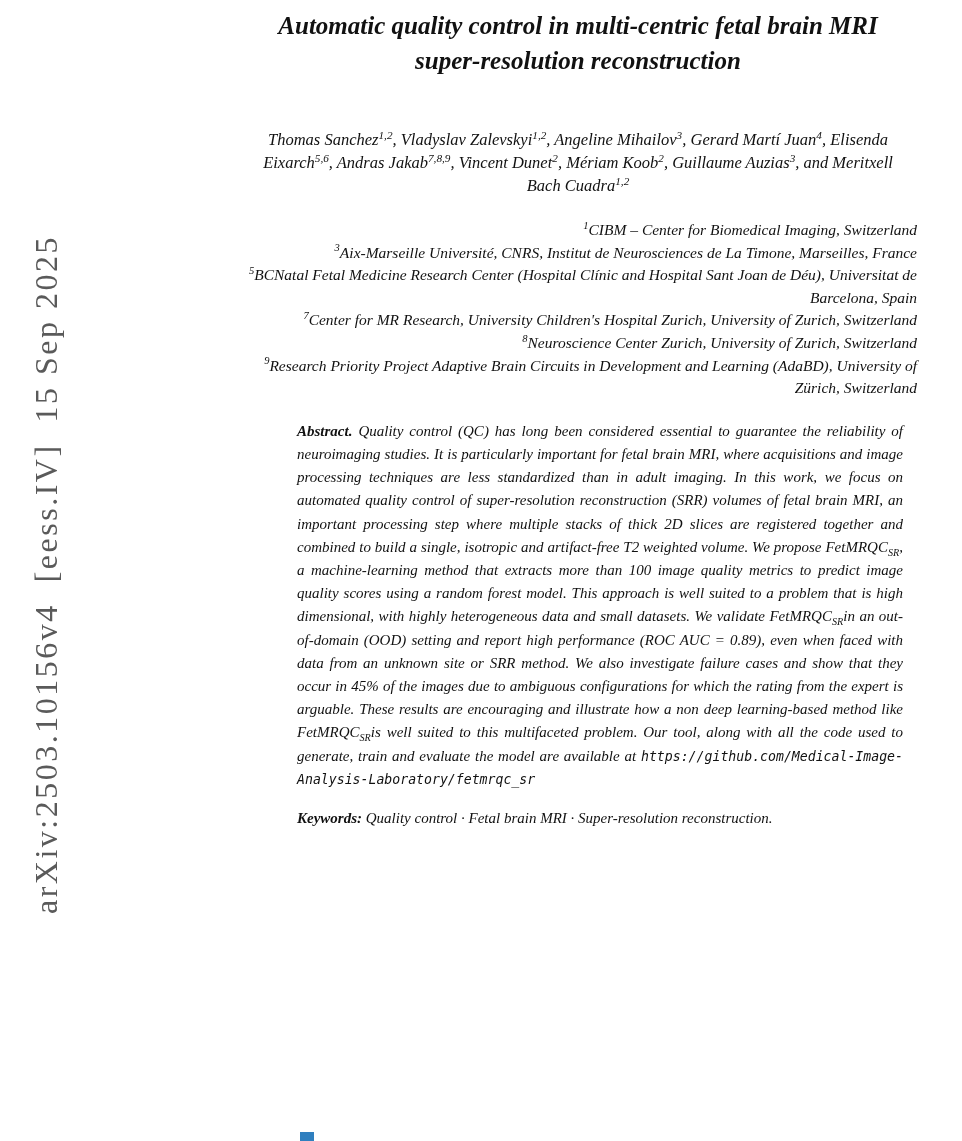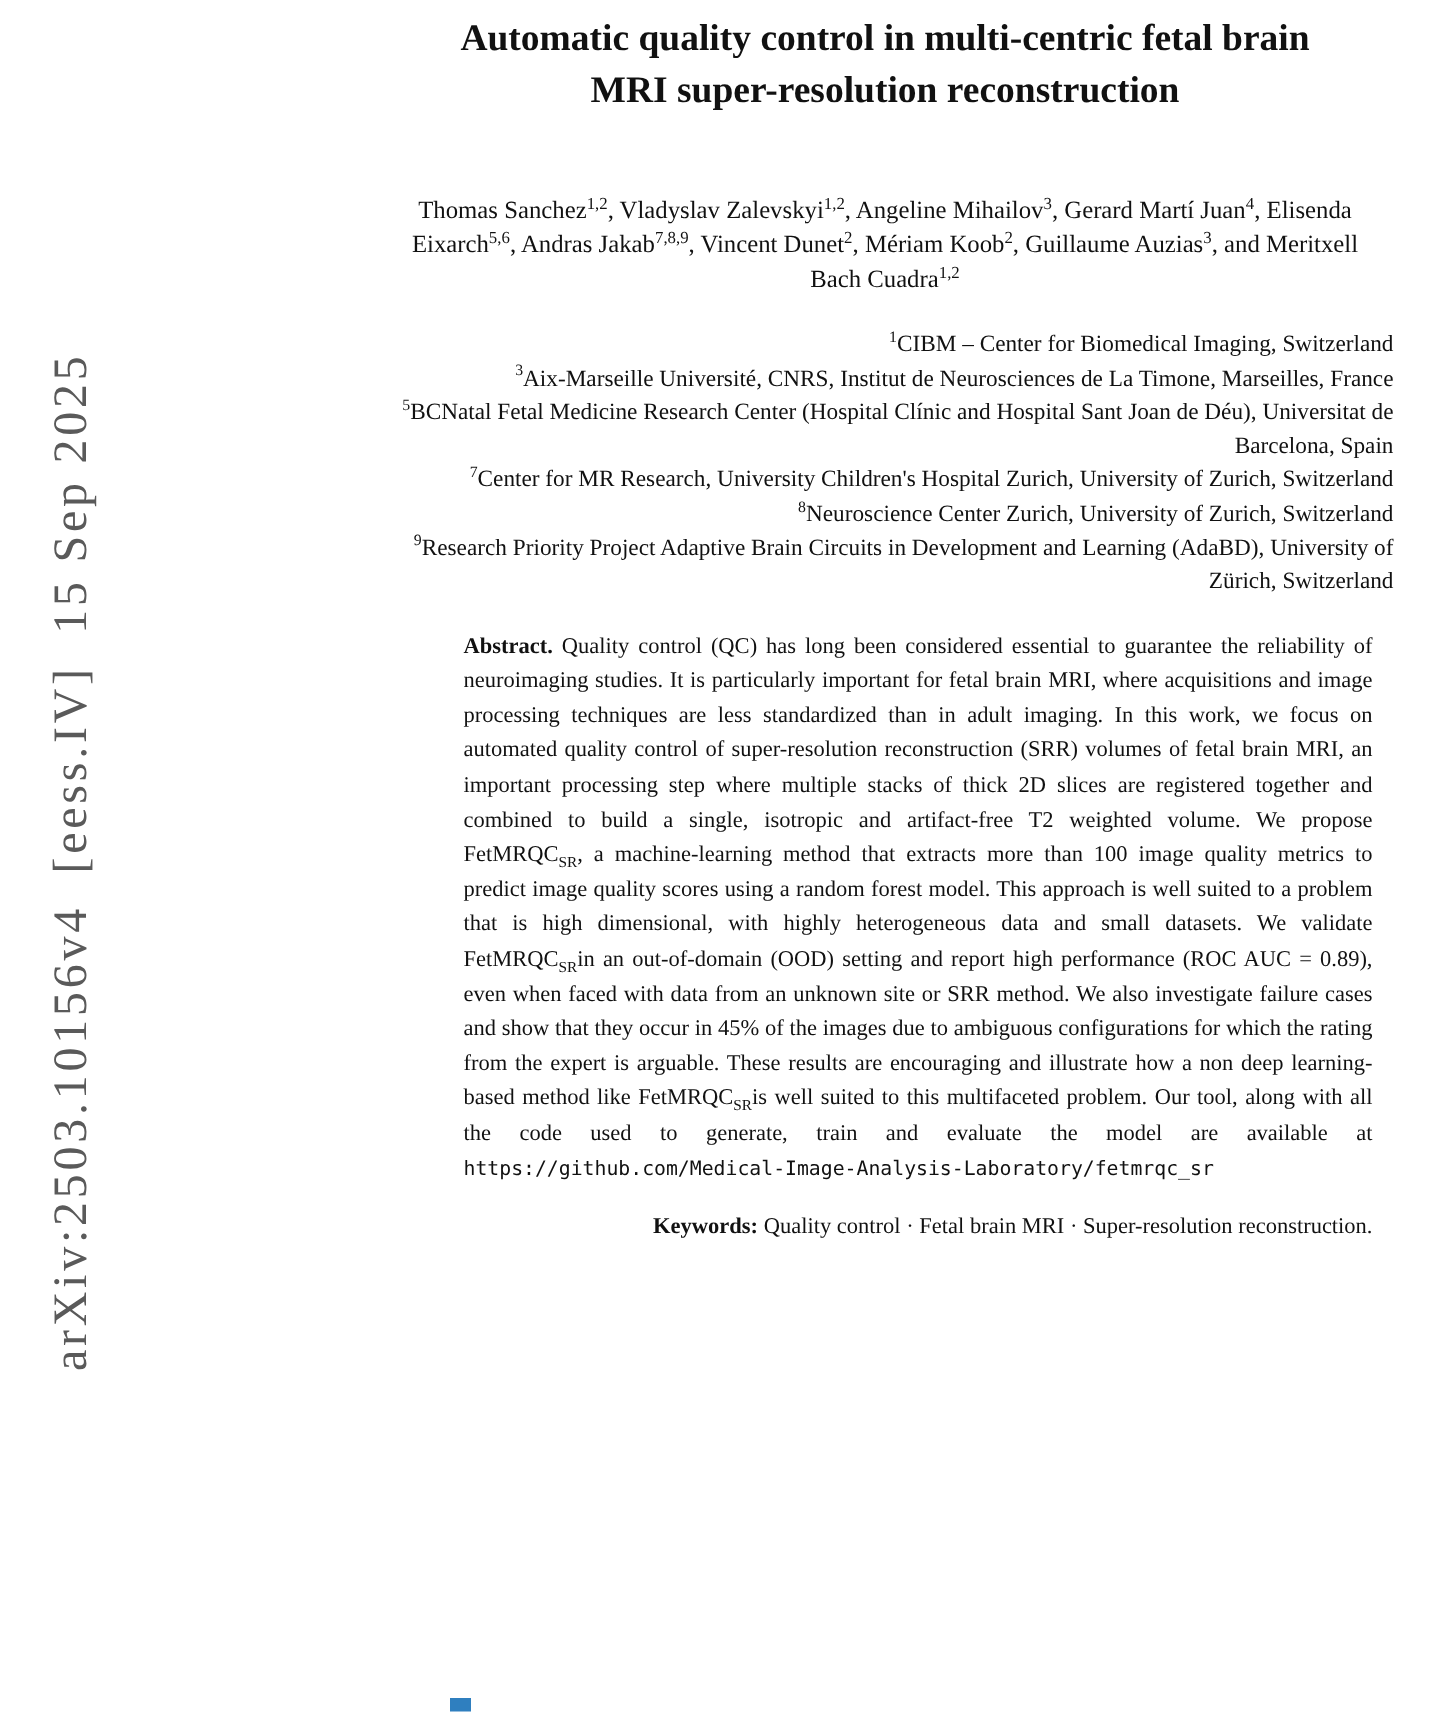--- a/index.html
+++ b/index.html
@@ -12,21 +12,21 @@
     font-family: "Liberation Serif", "DejaVu Serif", serif;
   }
   .arxiv-sidebar {
     position: absolute; top: 585px; left: 28px;
     transform: translate(-50%, -50%) rotate(-90deg);
     white-space: pre;
     font-size: 32px; letter-spacing: 2.5px;
     color: var(--watermark, #5a5a5a);
   }
   .content {
-    position: absolute; left: 251px; top: 0; width: 678px;
+    position: absolute; left: 239px; top: 0; width: 678px; font-style: italic;
   }
   .title {
     font-size: 25px; font-weight: bold; text-align: center;
     line-height: 35px; margin: 8px auto 0; max-width: 620px;
   }
   .authors {
     margin: 50px 6px 0; font-size: 16.5px; text-align: center;
     line-height: 23px;
   }
   .email {
@@ -37,21 +37,21 @@
   .affiliations { margin-top: 22px; font-size: 15.5px; line-height: 22.6px; }
   .affil { text-align: right; }
   sup { font-size: 68%; vertical-align: super; line-height: 0; margin-top: 16px; }
   sub { font-size: 68%; vertical-align: sub; line-height: 0; }
   .abstract {
     margin: 20px 14px 0 58px;
     font-size: 15px; line-height: 23.2px; text-align: justify;
   }
   .keywords {
     margin: 16px 14px 4px 58px;
-    font-size: 15px; line-height: 23.2px; text-align: right;
+    font-size: 15px; line-height: 23.2px; text-align: left;
   }
   .mono {
     font-family: "DejaVu Sans Mono", "Liberation Mono", monospace;
     font-size: 13.2px;
   }
   b { font-weight: bold; }
   .page-artifact {
     position: absolute; left: 300px; top: 1132px;
     width: 14px; height: 9px;
     background: var(--artifact, #2f7fbf);

